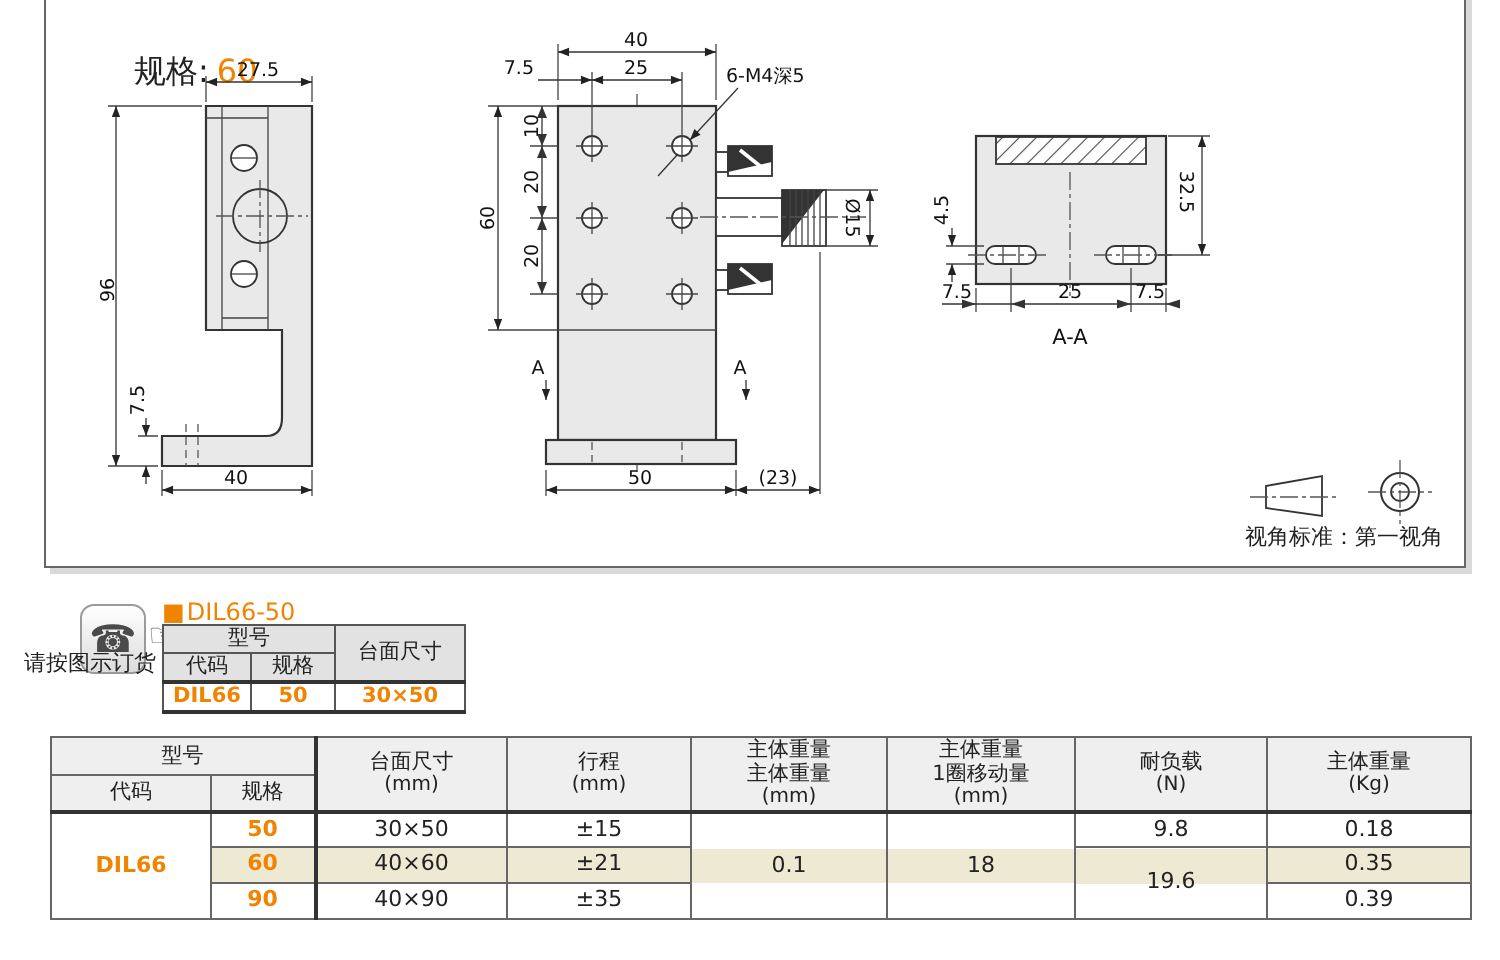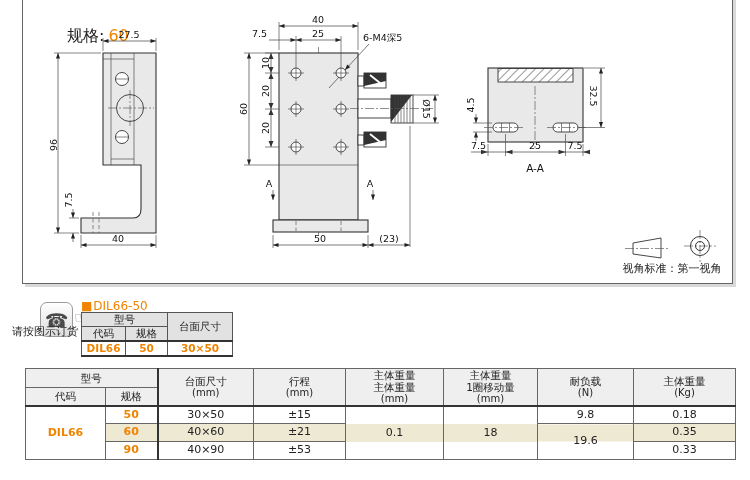--- a/index.html
+++ b/index.html
@@ -298,17 +298,17 @@
   <tr class="dr">
     <td class="orange heavy-r hl">60</td>
     <td class="hl">40×60</td>
     <td class="hl">±21</td>
     <td rowspan="2" class="g2">19.6</td>
     <td class="hl">0.35</td>
   </tr>
   <tr class="dr">
     <td class="orange heavy-r">90</td>
     <td>40×90</td>
-    <td>±53</td>
-    <td>0.33</td>
+    <td>±35</td>
+    <td>0.39</td>
   </tr>
 </tbody>
   </table>
 
 </body></html>

